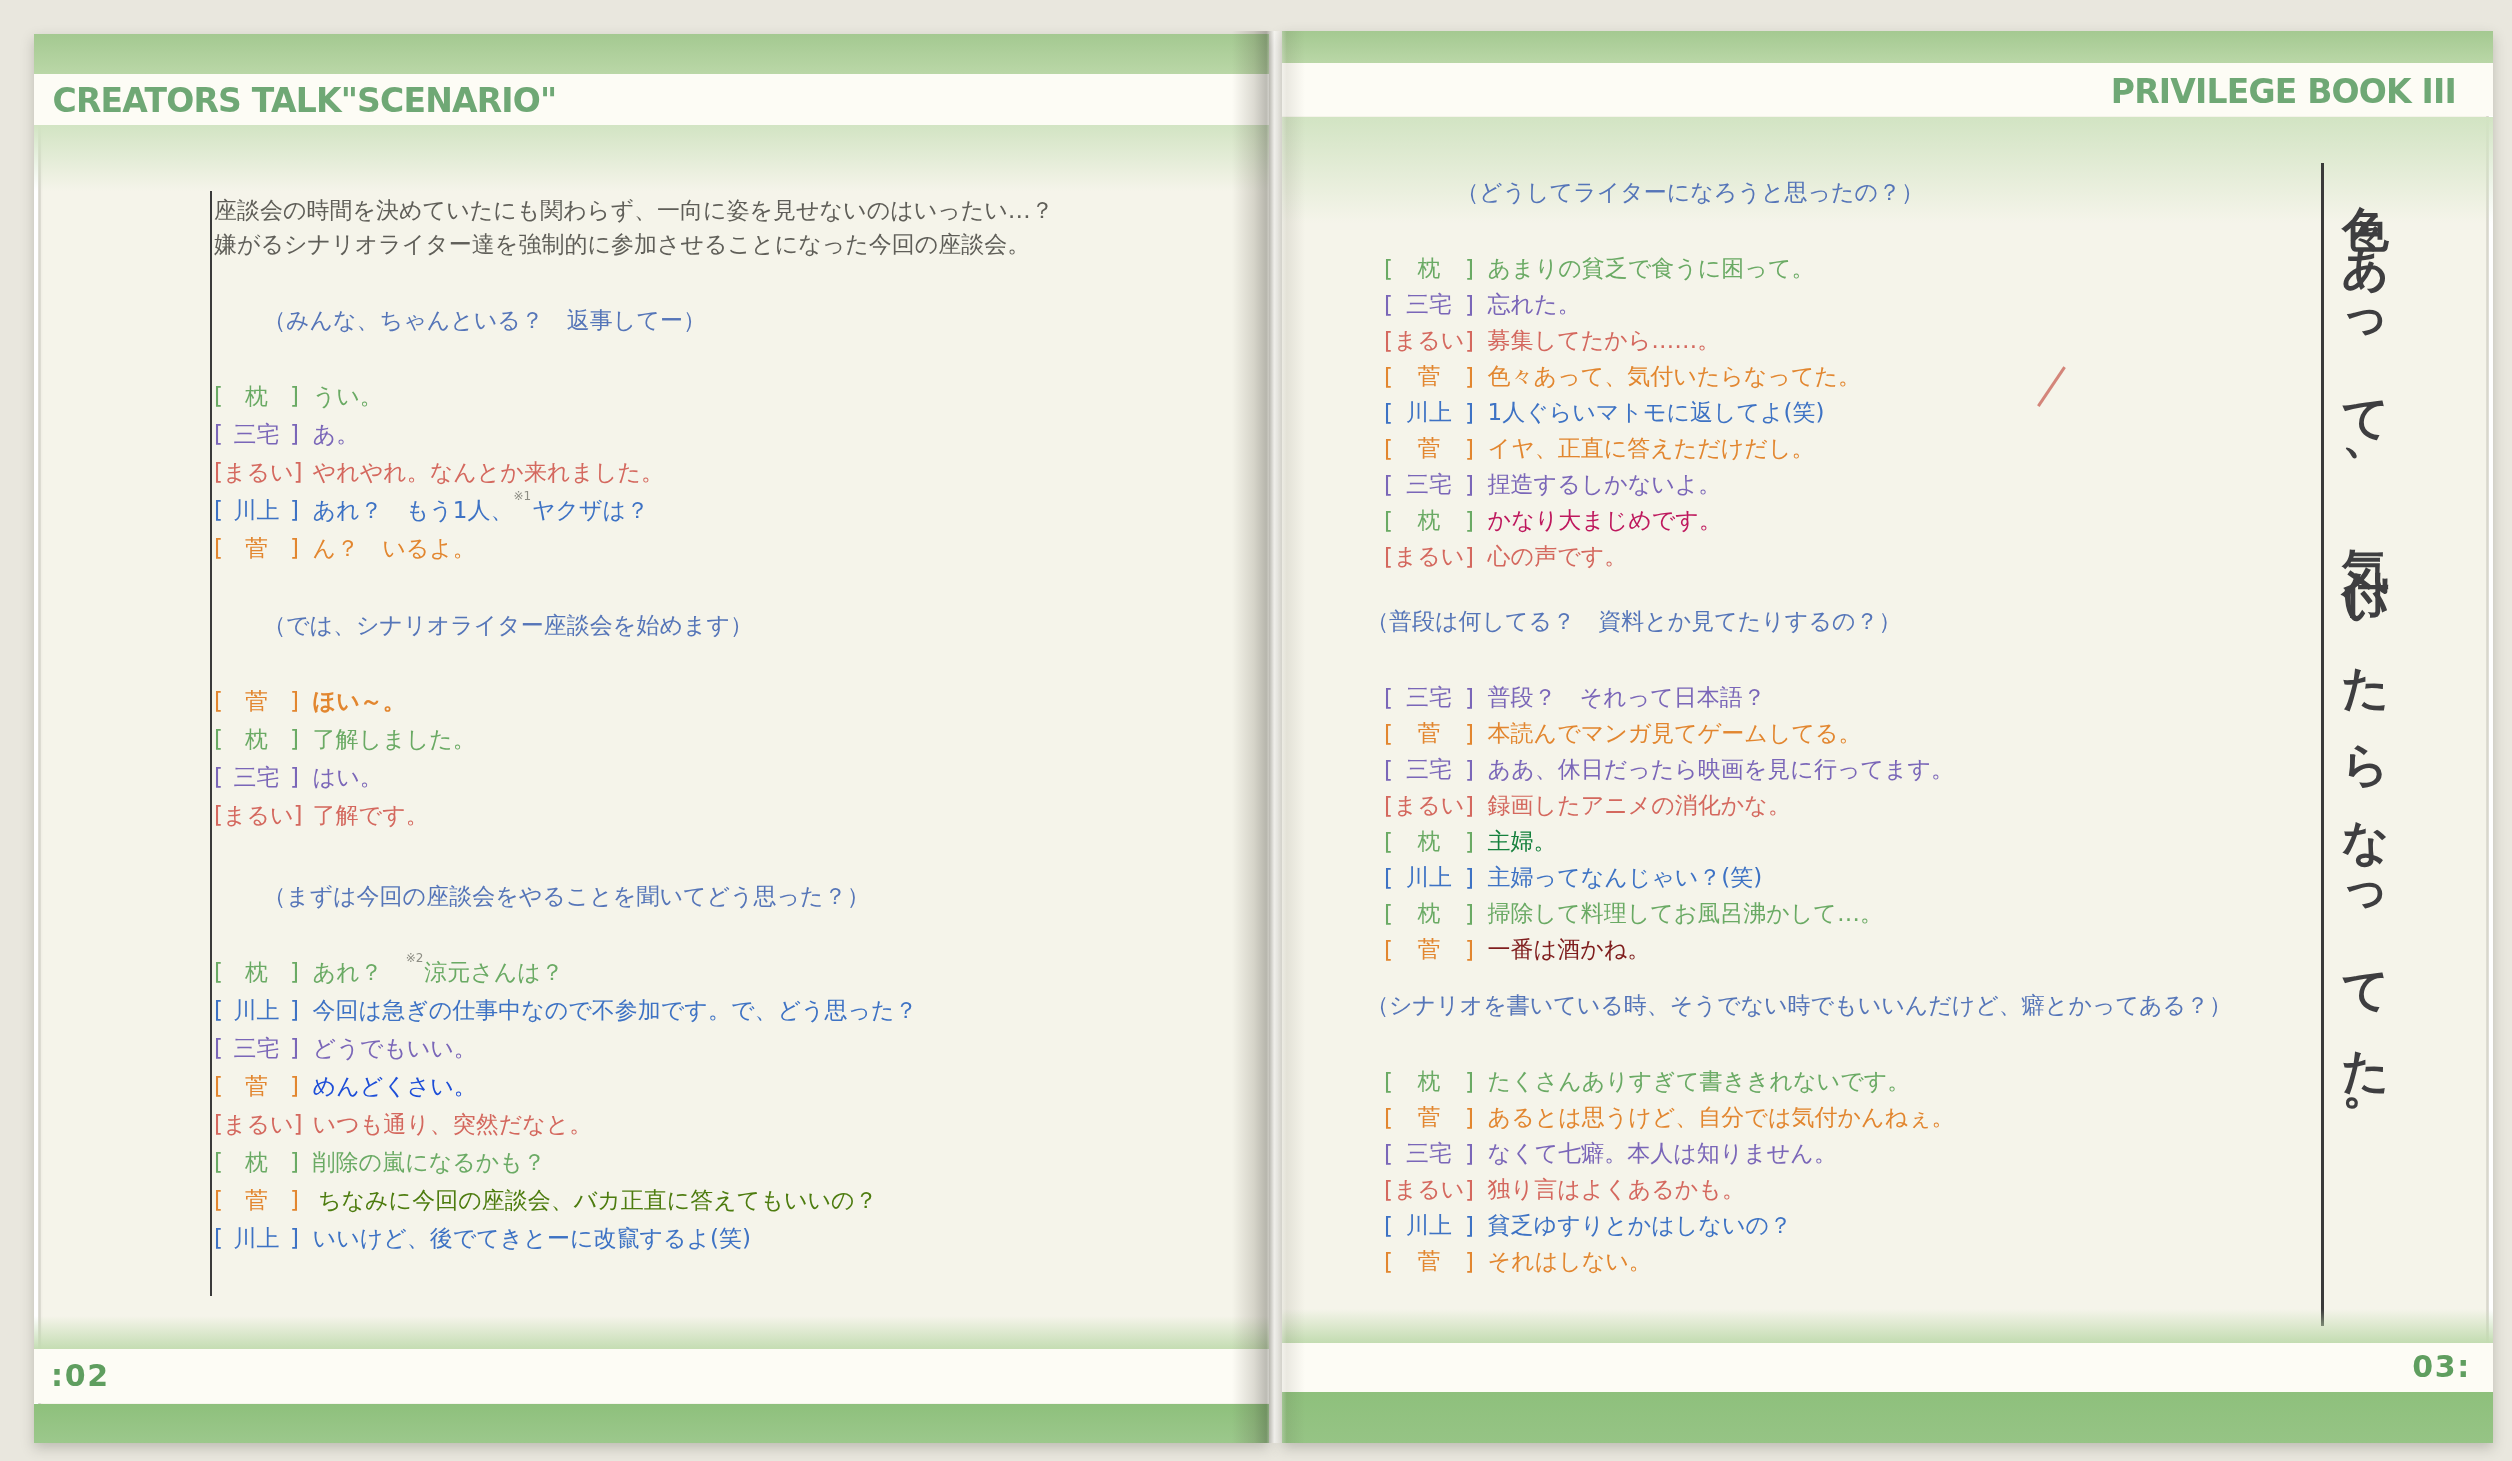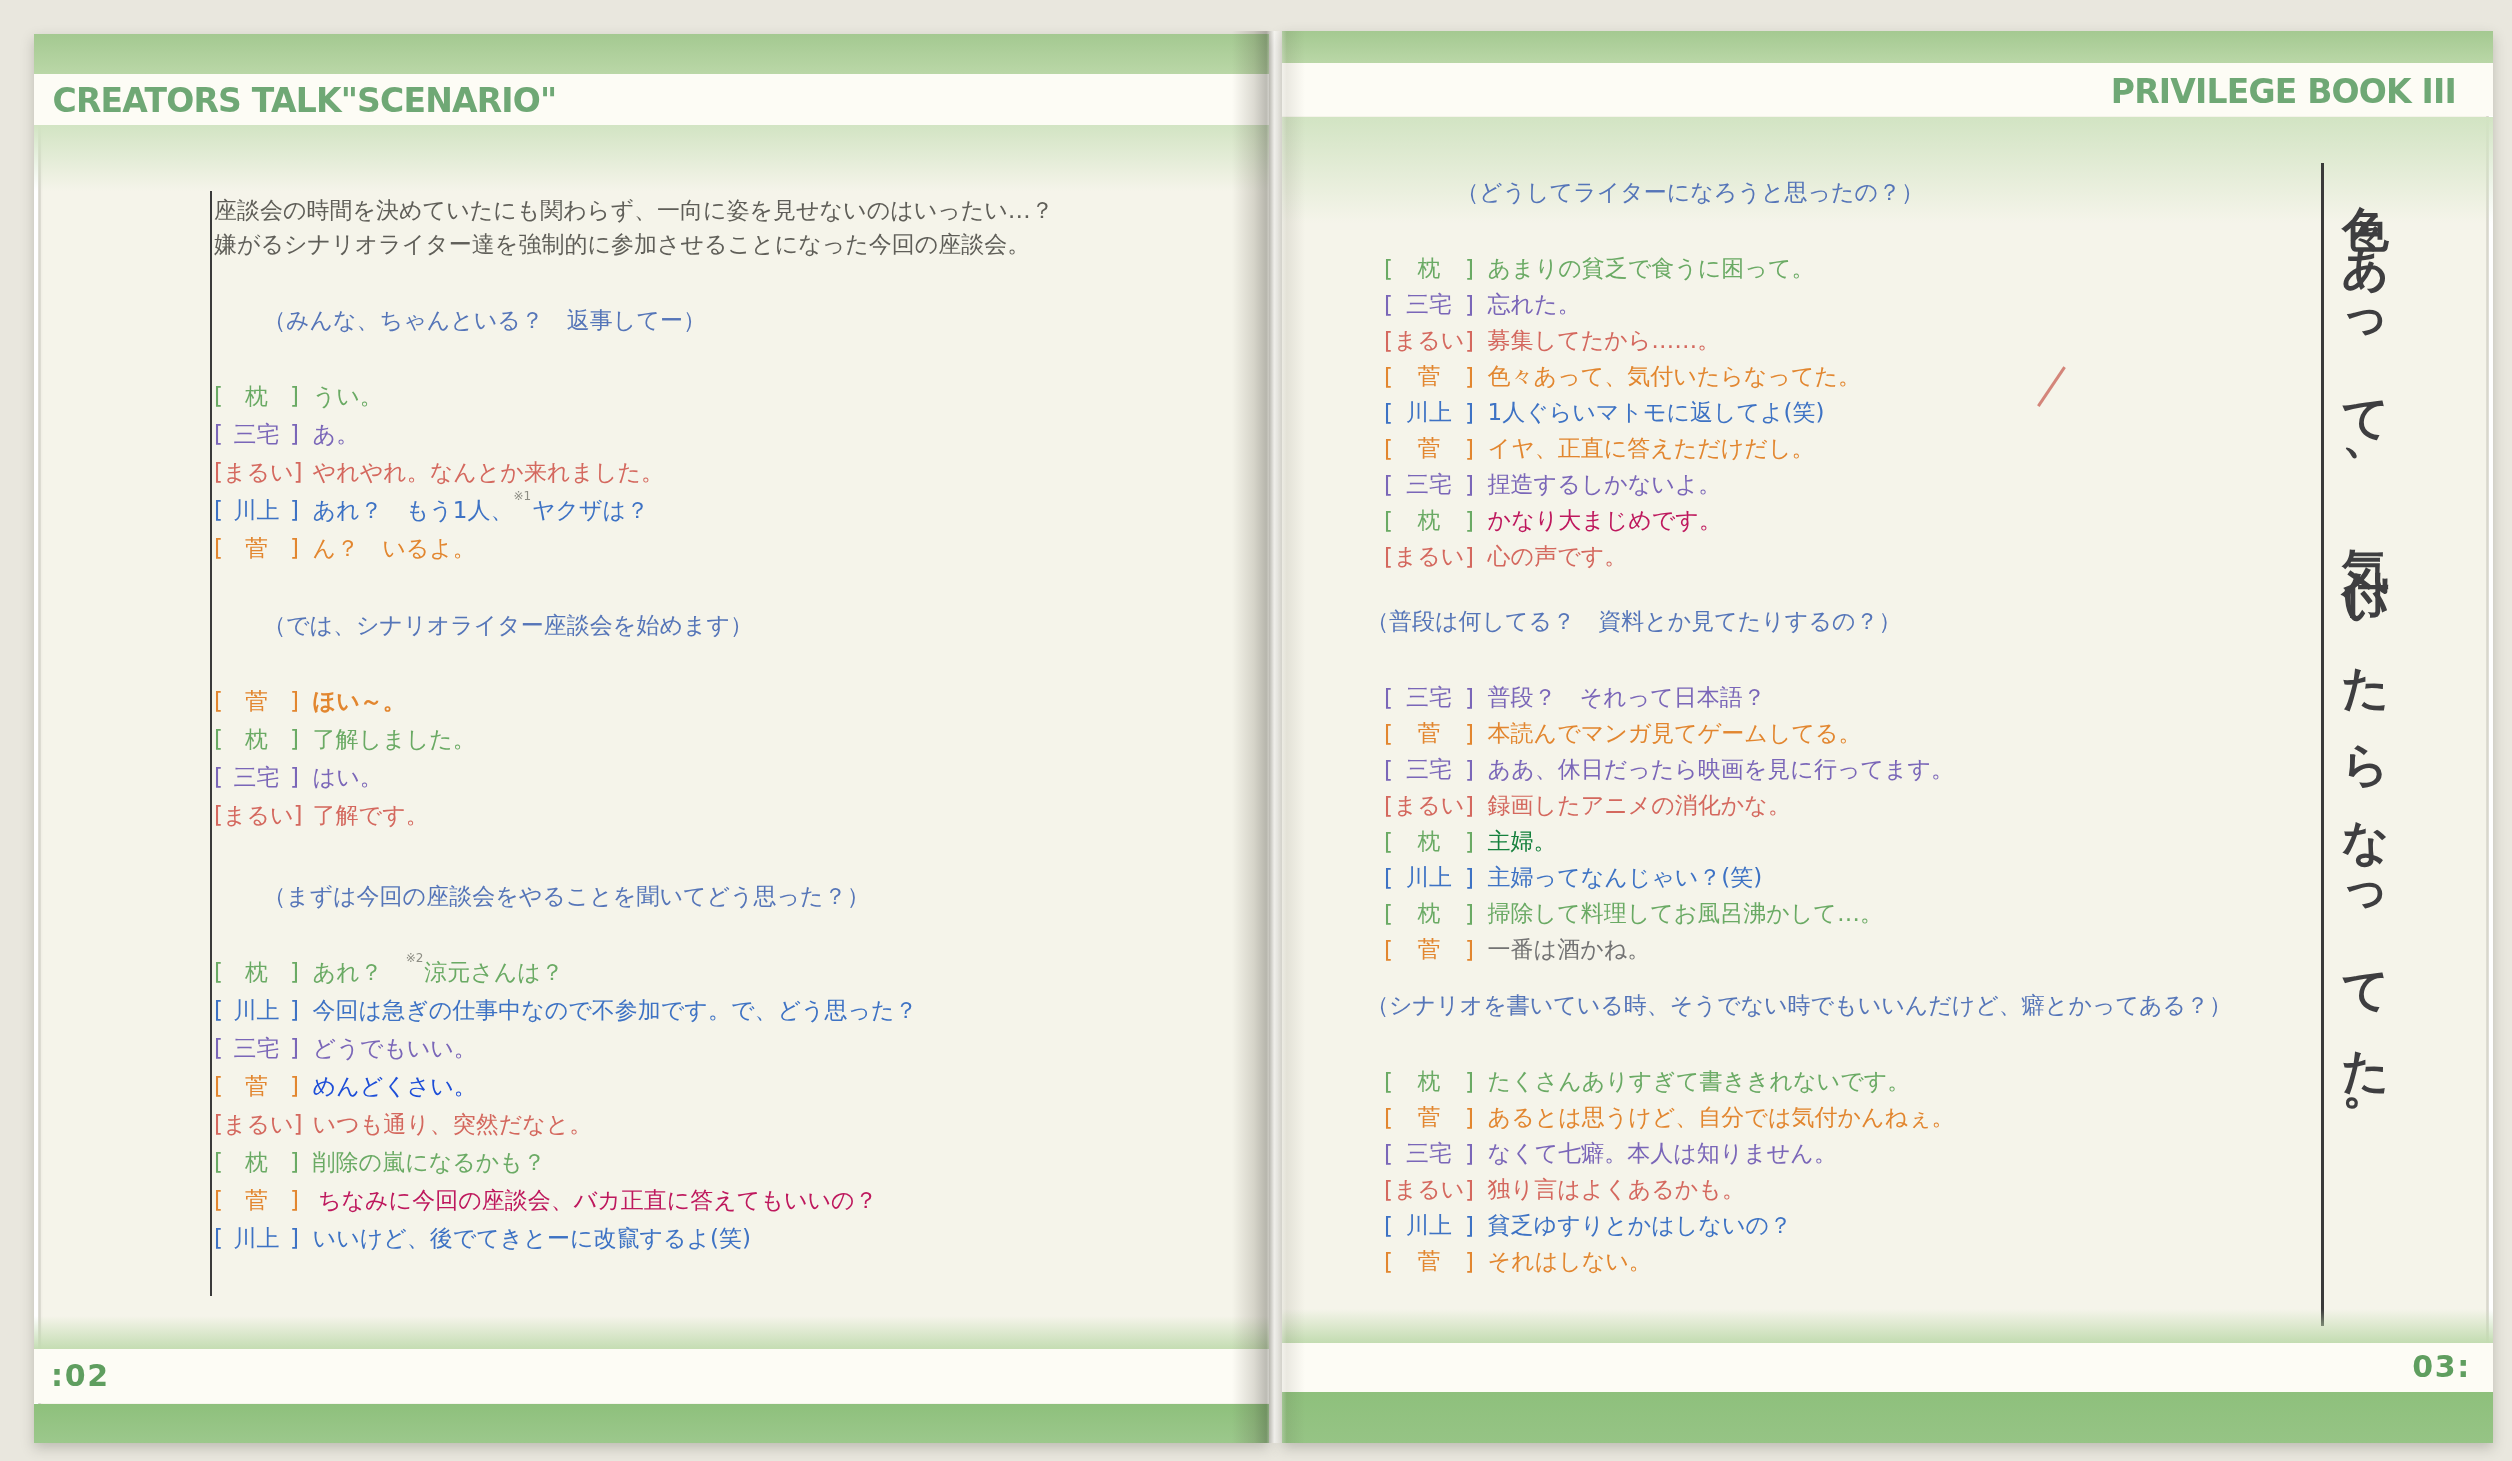--- a/index.html
+++ b/index.html
@@ -157,21 +157,21 @@
           <div class="row">
             <span class="speaker" style="color: rgb(212, 104, 94);"><span class="br">[</span><span class="nm">まるい</span><span class="br">]</span></span>
             <span class="dtext" style="color: rgb(212, 104, 94);">いつも通り、突然だなと。</span>
           </div>
           <div class="row">
             <span class="speaker" style="color: rgb(106, 170, 100);"><span class="br">[</span><span class="nm">枕</span><span class="br">]</span></span>
             <span class="dtext" style="color: rgb(106, 170, 100);">削除の嵐になるかも？</span>
           </div>
           <div class="row">
             <span class="speaker" style="color: rgb(226, 134, 47);"><span class="br">[</span><span class="nm">菅</span><span class="br">]</span></span>
-            <span class="dtext" style="color: #be185d; margin-left: 19px;">ちなみに今回の座談会、バカ正直に答えてもいいの？</span>
+            <span class="dtext" style="color: #4d7c0f; margin-left: 19px;">ちなみに今回の座談会、バカ正直に答えてもいいの？</span>
           </div>
           <div class="row">
             <span class="speaker" style="color: rgb(61, 114, 196);"><span class="br">[</span><span class="nm">川上</span><span class="br">]</span></span>
             <span class="dtext" style="color: rgb(61, 114, 196);">いいけど、後でてきとーに改竄するよ(笑)</span>
           </div>
         </section>
     </div>
 
     <div class="band pl-band-fade-bottom"></div>
     <div class="band pl-band-white-bottom"></div>
@@ -251,21 +251,21 @@
           <div class="row">
             <span class="speaker" style="color: rgb(61, 114, 196);"><span class="br">[</span><span class="nm">川上</span><span class="br">]</span></span>
             <span class="dtext" style="color: rgb(61, 114, 196);">主婦ってなんじゃい？(笑)</span>
           </div>
           <div class="row">
             <span class="speaker" style="color: rgb(106, 170, 100);"><span class="br">[</span><span class="nm">枕</span><span class="br">]</span></span>
             <span class="dtext" style="color: rgb(106, 170, 100);">掃除して料理してお風呂沸かして…。</span>
           </div>
           <div class="row">
             <span class="speaker" style="color: rgb(226, 134, 47);"><span class="br">[</span><span class="nm">菅</span><span class="br">]</span></span>
-            <span class="dtext" style="color: #737373;">一番は酒かね。</span>
+            <span class="dtext" style="color: #7f1d1d;">一番は酒かね。</span>
           </div>
         </section>
       <section class="block" id="rb2">
           <div class="narration">（シナリオを書いている時、そうでない時でもいいんだけど、癖とかってある？）</div>
           <div class="row">
             <span class="speaker" style="color: rgb(106, 170, 100);"><span class="br">[</span><span class="nm">枕</span><span class="br">]</span></span>
             <span class="dtext" style="color: rgb(106, 170, 100);">たくさんありすぎて書ききれないです。</span>
           </div>
           <div class="row">
             <span class="speaker" style="color: rgb(226, 134, 47);"><span class="br">[</span><span class="nm">菅</span><span class="br">]</span></span>

